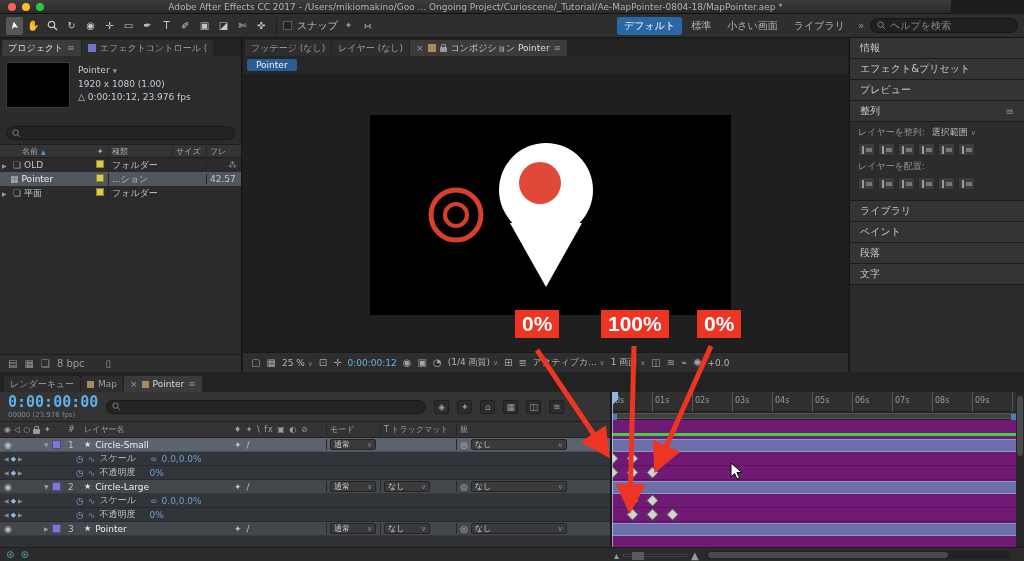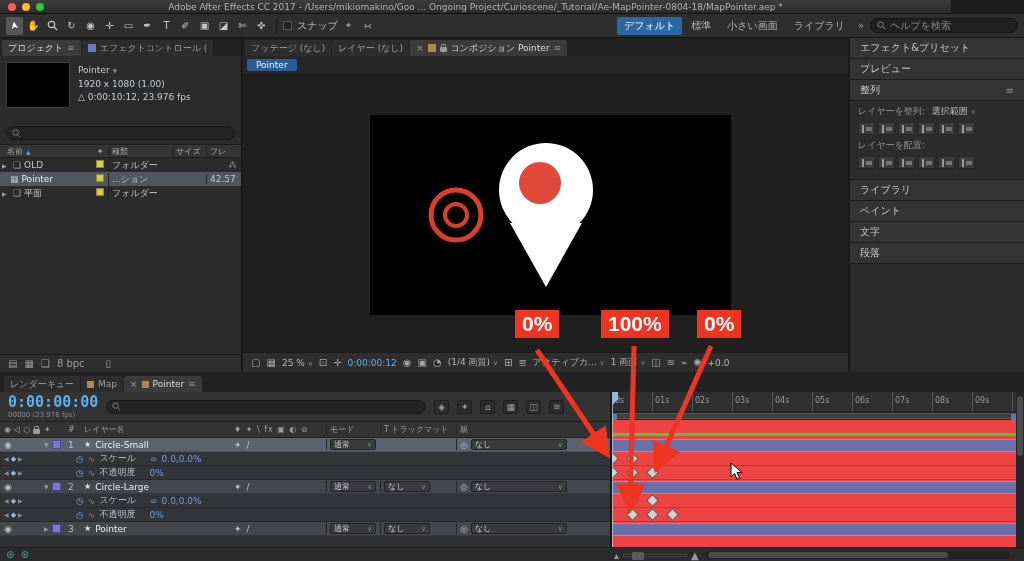--- a/index.html
+++ b/index.html
@@ -24,21 +24,21 @@
   .sq{width:8px;height:8px;display:inline-block}
   .lock{position:relative;width:7px;height:5px;background:#9a9a9a;border-radius:1px;margin-top:3px}
   .lock::before{content:"";position:absolute;left:1px;top:-3px;width:3px;height:3px;border:1px solid #9a9a9a;border-bottom:none;border-radius:2px 2px 0 0}
   
   #project{position:absolute;left:0;top:38px;width:242px;height:334px;background:#2b2b2b;border-right:1px solid #141414;display:flex;flex-direction:column}
   .pj-preview{display:flex;gap:8px;padding:6px 6px 2px}
   .pj-thumb{width:64px;height:46px;background:#000;border:1px solid #3e3e3e}
   .pj-meta{font-size:9px;color:#c2cdd8;line-height:1.5;padding-top:2px}
   .pj-search{margin:16px 6px 4px;height:14px;display:flex;align-items:center;gap:4px;background:#232323;border:1px solid #181818;border-radius:7px;padding:0 5px}
   .pj-head{display:flex;height:14px;background:#343434;border-top:1px solid #1e1e1e;border-bottom:1px solid #1e1e1e;font-size:8px;color:#adadad;align-items:center}
-  .pc-name{width:92px;padding-left:7px;display:flex;gap:3px;align-items:center}
+  .pc-name{width:92px;padding-left:22px;display:flex;gap:3px;align-items:center}
   .pc-tag{width:16px;text-align:center}
   .pc-type{width:64px;border-left:1px solid #252525;padding-left:3px}
   .pc-size{width:34px;border-left:1px solid #252525;padding-left:3px}
   .pc-fps{flex:1;border-left:1px solid #252525;padding-left:3px}
   .pj-row{display:flex;height:14px;align-items:center;font-size:9px;color:#c5c5c5}
   .pj-row.sel{background:#50575e}
   .twirl{color:#9a9a9a;font-size:6px;width:8px;display:inline-block}
   .tagsq{width:8px;height:8px;background:#d7cb52;border:1px solid #8f8625;display:inline-block}
   .pj-footer{margin-top:auto;height:18px;background:#2e2e2e;border-top:1px solid #1b1b1b;display:flex;align-items:center;gap:7px;padding:0 8px;color:#9a9a9a}
   
@@ -85,21 +85,21 @@
   .trow.prop{background:#313439;color:#c0c0c0}
   .lcolor{width:9px;height:9px;background:#7e76d0;border:1px solid #4f4a8f;display:inline-block;margin-right:4px}
   .licon{color:#e2e2e2;margin-right:4px;font-size:8px}
   .lname{color:#ededed}
   .msel{width:46px;height:11px;background:#3a3a3a;border:1px solid #242424;border-radius:2px;display:flex;align-items:center;justify-content:space-between;padding:0 3px;font-size:8px;color:#cfcfcf}
   .msel.wide{width:96px}
   .propline{display:flex;align-items:center;gap:4px;padding-left:32px}
   .blue{color:#6f9ed6}
   .kfnav{display:flex;gap:2px;align-items:center;font-size:6px;color:#8a8a8a}
   .kfnav .d{color:#8fb7dd;font-size:7px}
-  .tright{flex:1;position:relative;background:#ef4444;border-left:2px solid #191919;overflow:hidden}
+  .tright{flex:1;position:relative;background:#701a75;border-left:2px solid #191919;overflow:hidden}
   .ruler{position:absolute;left:0;top:0;right:0;height:20px;background:#2f2f2f;border-bottom:1px solid #222}
   .tick{position:absolute;top:0;height:20px;border-left:1px solid #555}
   .tick span{position:absolute;left:2px;top:4px;font-size:8px;color:#9a9a9a}
   .workarea{position:absolute;left:0;top:20px;right:0;height:8px;background:#242424}
   .wa-bar{position:absolute;left:0;width:404px;top:1px;height:6px;background:#3f3f3f;border:1px solid #565656}
   .wa-h{position:absolute;top:0;width:5px;height:6px;background:#4d7fb5}
   .cacheline{position:absolute;left:0;top:41px;width:404px;height:3px;background:#3fd23f}
   .trackrows{position:absolute;left:0;top:46px;right:8px}
   .track{height:14px;position:relative;border-bottom:1px solid rgba(0,0,0,.2)}
   .track.bar::before{content:"";position:absolute;left:0;top:1px;width:404px;height:11px;background:#6b70a8;border:1px solid #9094c4;border-radius:1px}
@@ -299,20 +299,23 @@
     <span class="ico">◫</span>
     <span class="ico">≋</span>
     <span class="ico">⌁</span>
     <span class="ico">✺</span>
     <span>+0.0</span>
   </div>
 </div>
 
 <div id="rightpanel">
   <div class="rp-item">
+      <span>情報</span>
+    </div>
+  <div class="rp-item">
       <span>エフェクト&amp;プリセット</span>
     </div>
   <div class="rp-item">
       <span>プレビュー</span>
     </div>
   <div class="rp-item">
       <span>整列</span>
       <span style="color:#888">≡</span>
     </div>
   <div class="rp-content">
@@ -337,24 +340,24 @@
       <span class="aic"></span>
     </div>
   </div>
   <div class="rp-item">
       <span>ライブラリ</span>
     </div>
   <div class="rp-item">
       <span>ペイント</span>
     </div>
   <div class="rp-item">
+      <span>段落</span>
+    </div>
+  <div class="rp-item">
       <span>文字</span>
-    </div>
-  <div class="rp-item">
-      <span>段落</span>
     </div>
 </div>
 
 <div id="timeline">
   <div class="ttabs">
     <div class="tab">
         <span>レンダーキュー</span>
       </div>
     <div class="tab">
         <span class="sq" style="background:#a88a5f;width:7px;height:7px"></span>

